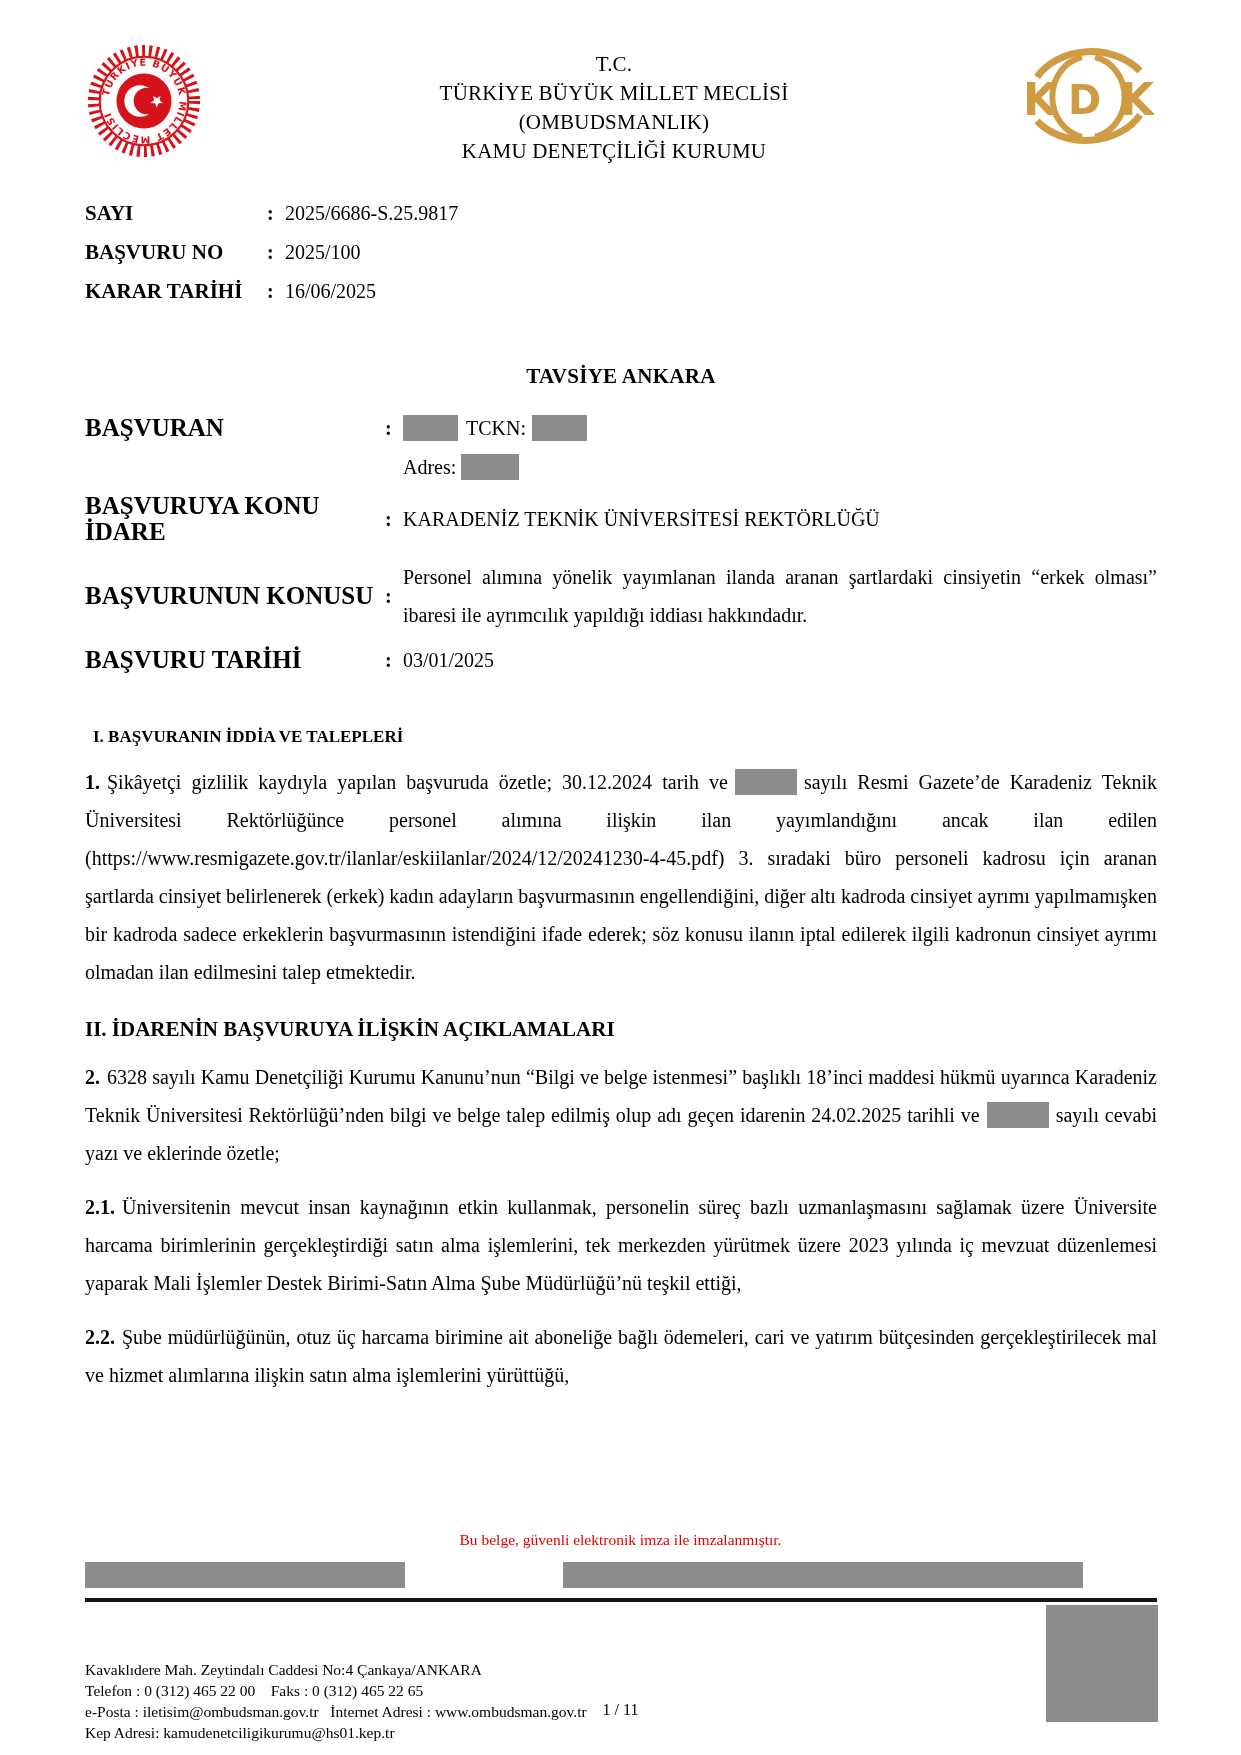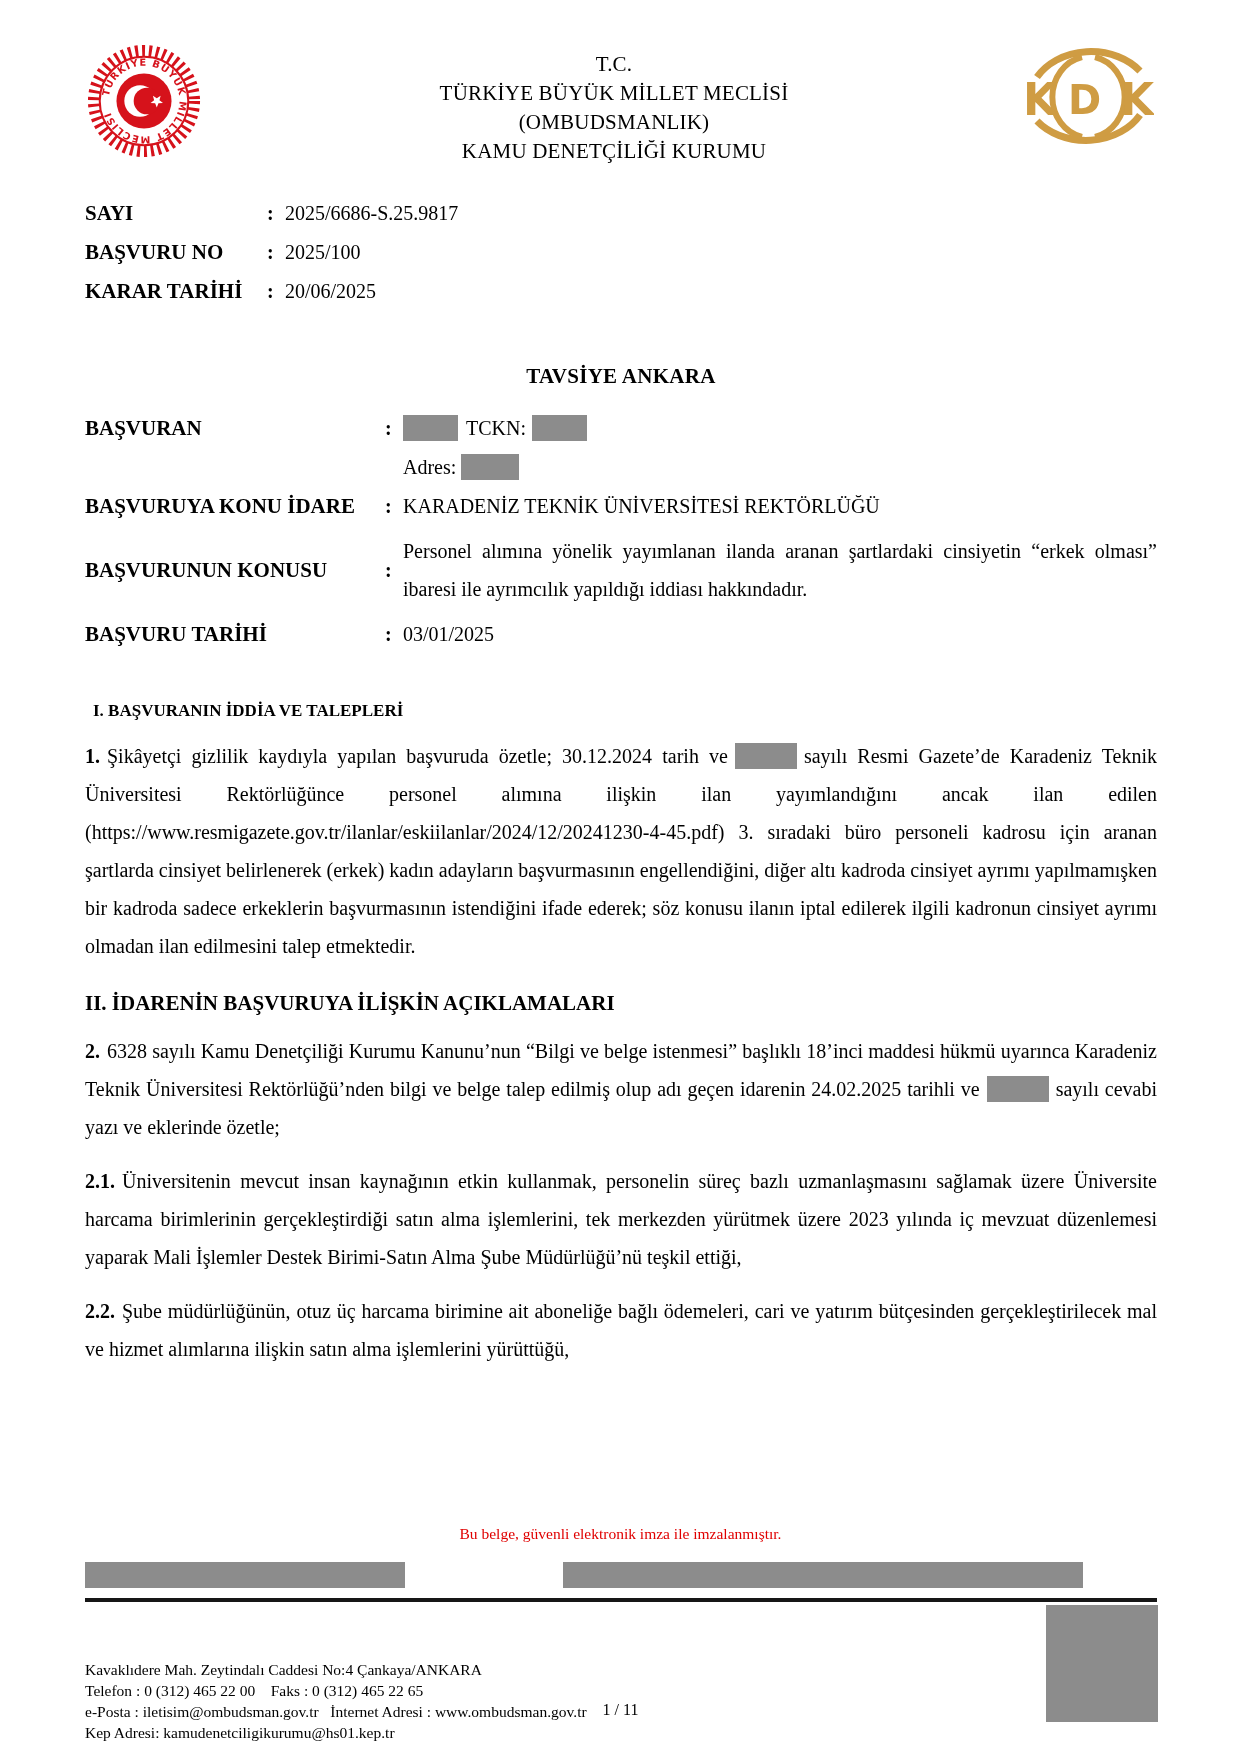--- a/index.html
+++ b/index.html
@@ -17,21 +17,21 @@
   
   .header { display: flex; justify-content: space-between; align-items: flex-start; }
   .seal-wrap { width: 120px; height: 125px; flex: 0 0 auto; }
   .kdk-wrap { width: 134px; height: 112px; flex: 0 0 auto; padding-top: 8px; }
   .header-center { flex: 1; text-align: center; font-size: 21px; line-height: 29px; padding-top: 10px; letter-spacing: .2px; }
 
   
   .meta { margin-top: 34px; }
   .row { display: flex; align-items: center; margin-bottom: 13px; font-size: 20px; line-height: 26px; }
   .row .lbl  { width: 182px; font-weight: bold; font-size: 21px; flex: 0 0 auto; }
-  .row .lbl2 { width: 300px; font-weight: bold; font-size: 21px; flex: 0 0 auto; }
+  .row .lbl2 { width: 300px; font-weight: bold; font-size: 25px; flex: 0 0 auto; }
   .row .colon { width: 18px; font-weight: bold; flex: 0 0 auto; }
   .row .val { flex: 1; }
   .val-justify { text-align: justify; line-height: 38px; }
 
   
   .decision-title { text-align: center; font-weight: bold; font-size: 21px; margin-top: 60px; margin-bottom: 26px; letter-spacing: .3px; }
 
   .indent-val { padding-left: 318px; }
 
   
@@ -42,21 +42,21 @@
   .gap-r { margin-right: 8px; }
 
   
   .section-heading { font-weight: bold; font-size: 17px; margin: 54px 0 0 8px; }
   .section-heading2 { font-weight: bold; font-size: 21px; margin: 26px 0 0 0; }
   .para { font-size: 20px; line-height: 38px; text-align: justify; margin: 16px 0 0 0; }
   .pnum { font-weight: bold; margin-right: 7px; }
 
   
   .bottom { position: absolute; left: 0; top: 1505px; width: 1241px; }
-  .sig-note { position: absolute; top: 20px; left: 0; width: 100%; text-align: center;
+  .sig-note { position: absolute; top: 26px; left: 0; width: 100%; text-align: center;
               color: #e00000; font-size: 15.5px; }
   .bar-left  { position: absolute; top: 57px; left: 85px;  width: 320px; height: 26px; background: #8c8c8c; }
   .bar-right { position: absolute; top: 57px; left: 563px; width: 520px; height: 26px; background: #8c8c8c; }
   .footer-divider { position: absolute; top: 93px; left: 85px; width: 1072px; height: 4px; background: #161616; }
   .footer-text { position: absolute; top: 106px; left: 85px; font-size: 15.5px; line-height: 21px; margin-top: 48px; }
   .footer-line { white-space: pre-wrap; }
   .footer-redact { position: absolute; top: 100px; left: 1046px; width: 112px; height: 117px; background: #8c8c8c; }
   .page-number { position: absolute; top: 196px; left: 0; width: 100%; text-align: center; font-size: 16px; }
 </style>
 </head>
@@ -116,21 +116,21 @@
       <span class="val">2025/6686-S.25.9817</span>
     </div>
     <div class="row">
       <span class="lbl">BAŞVURU NO</span>
       <span class="colon">:</span>
       <span class="val">2025/100</span>
     </div>
     <div class="row">
       <span class="lbl">KARAR TARİHİ</span>
       <span class="colon">:</span>
-      <span class="val">20/06/2025</span>
+      <span class="val">16/06/2025</span>
     </div>
   </div>
 
   <div class="decision-title">TAVSİYE ANKARA</div>
 
   <div class="row">
     <span class="lbl2">BAŞVURAN</span>
     <span class="colon">:</span>
     <span class="val">
       <span class="redact rd-55 gap-r"></span><span>TCKN:</span><span class="redact rd-55" style="margin-left:6px"></span>

